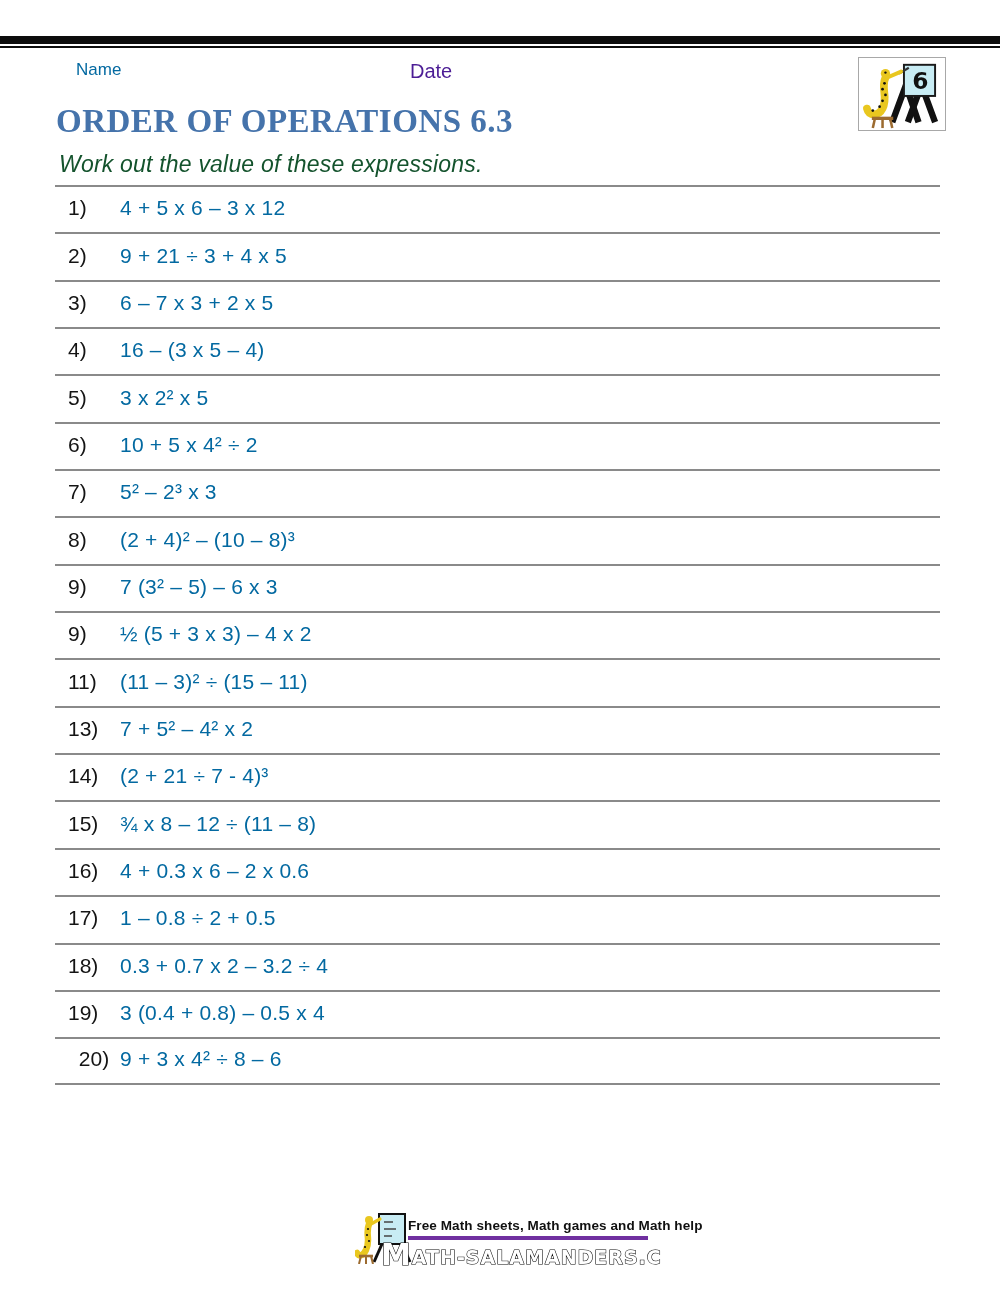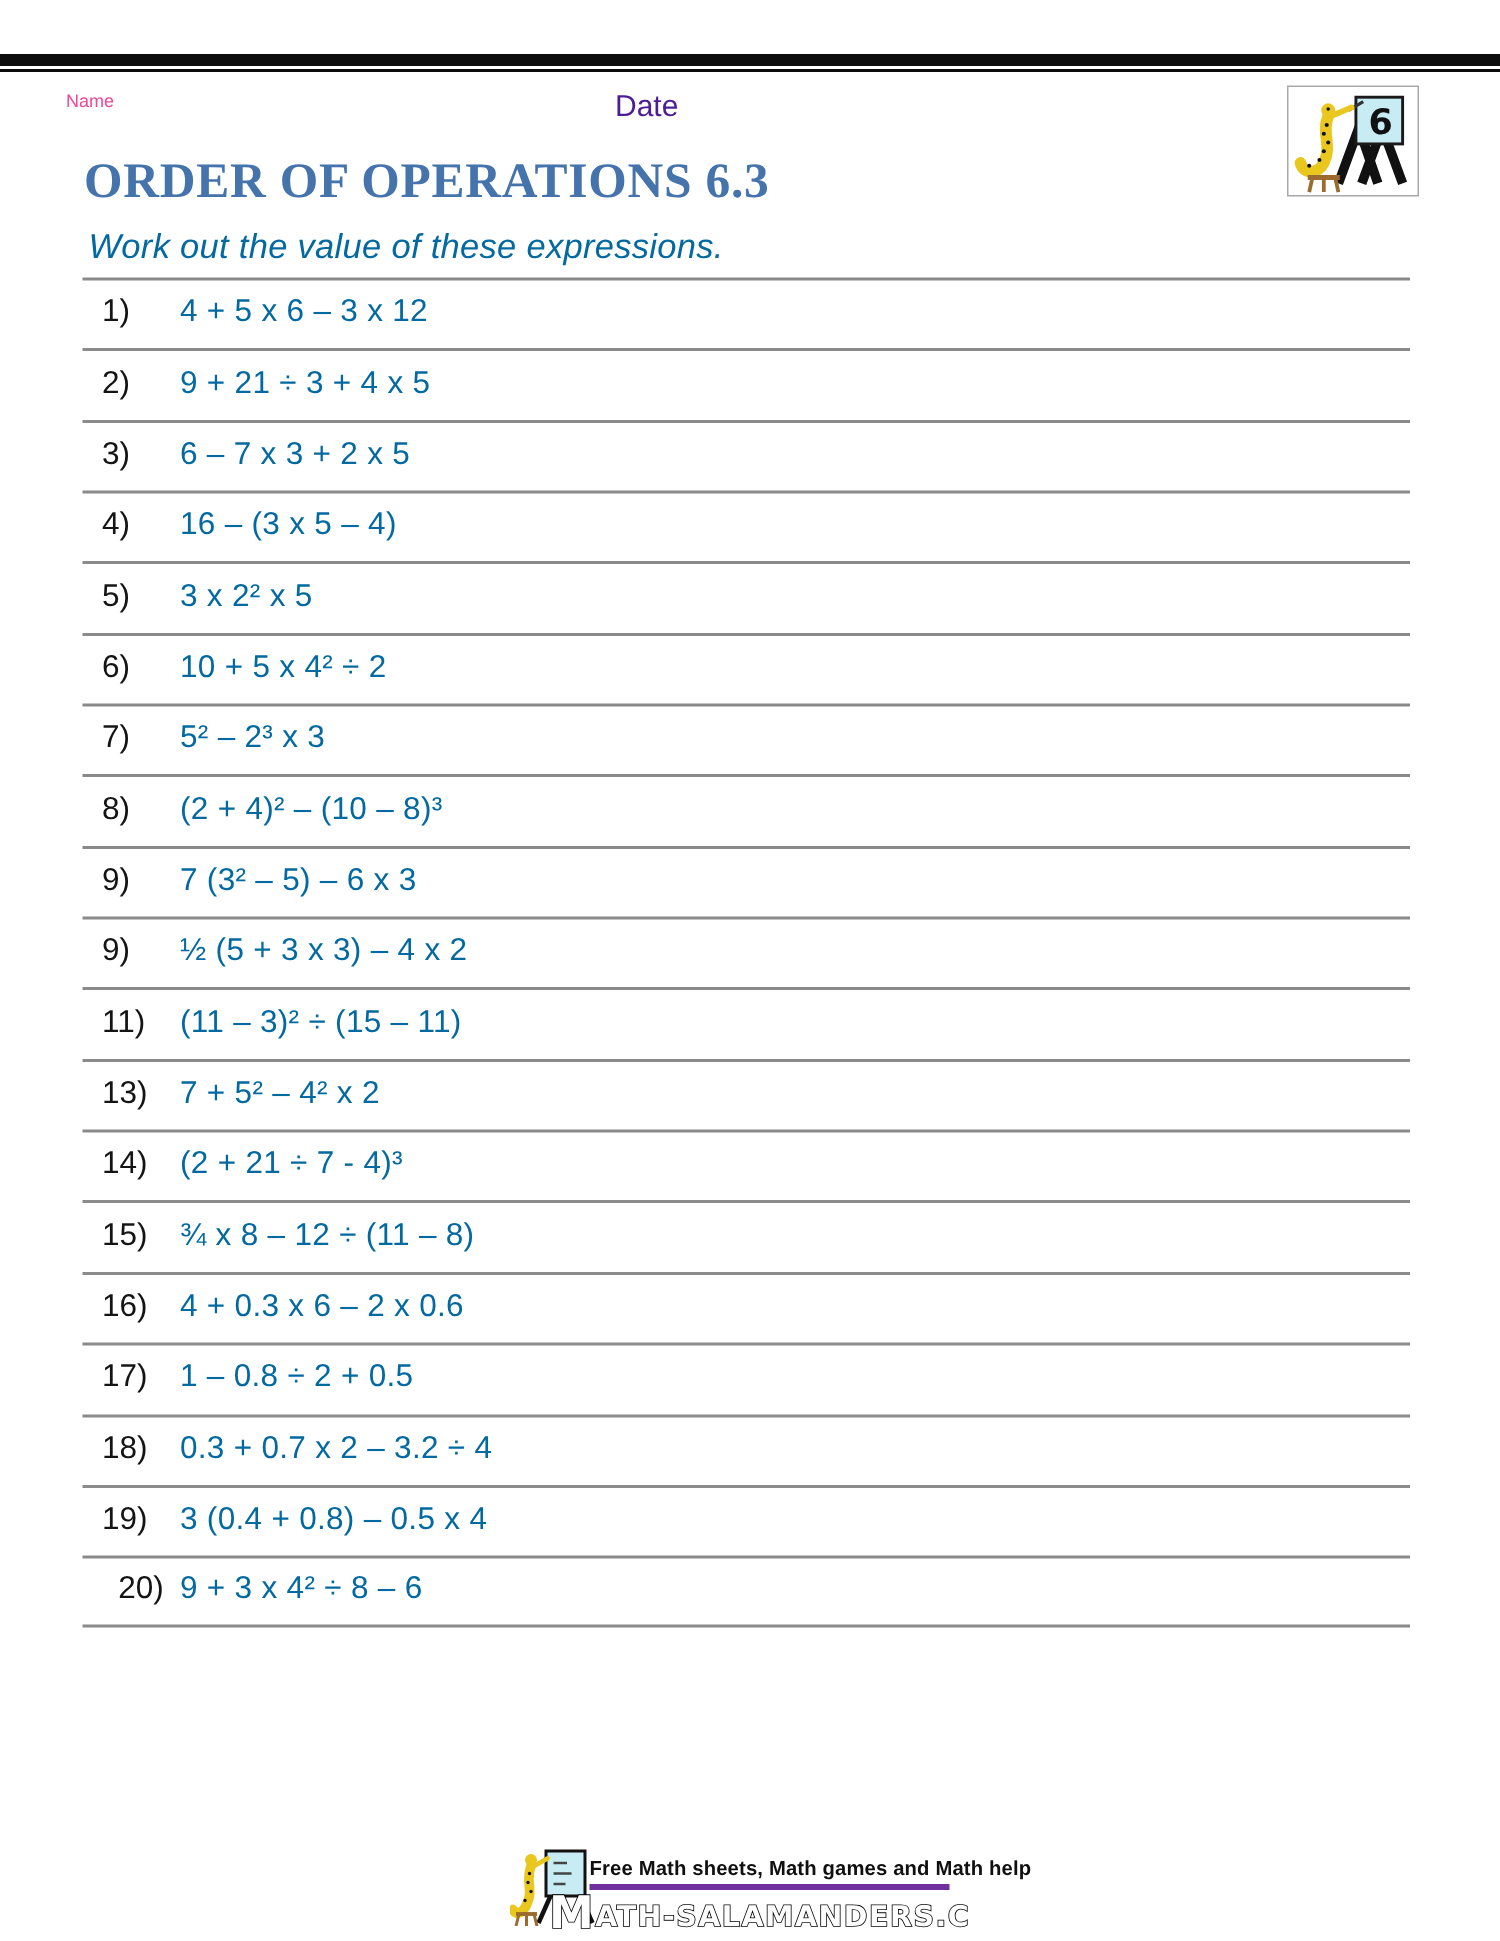--- a/index.html
+++ b/index.html
@@ -15,57 +15,57 @@
     position:relative;
     font-family:"Liberation Sans",sans-serif;
     color:var(--ink);
     overflow:hidden;
   }
   
   .top-rule{position:absolute;left:0;top:36px;width:1000px;}
   .top-rule .thick{height:8px;background:#0d0d0d;}
   .top-rule .thin{height:2px;background:#0d0d0d;margin-top:2px;}
 
-  .name-label{position:absolute;left:44px;top:60px;font-size:12px;color:#ec4899;}
+  .name-label{position:absolute;left:76px;top:60px;font-size:17px;color:#0369a1;}
   .date-label{position:absolute;left:410px;top:60px;font-size:20px;color:#4c1d95;}
 
   .grade-badge{
     position:absolute;left:858px;top:57px;width:88px;height:74px;
     border:1px solid #a8a8a8;background:#fff;
   }
   .grade-badge svg{display:block;width:100%;height:100%;}
 
   .page-title{
     position:absolute;left:56px;top:103px;
     font-family:"Liberation Serif",serif;
     font-size:33px;letter-spacing:0.5px;
     color:var(--title-blue);
     white-space:nowrap;
   }
   .instruction{
     position:absolute;left:59px;top:151px;
     font-style:italic;font-size:23px;letter-spacing:0.2px;
-    color:#0369a1;white-space:nowrap;
+    color:#14532d;white-space:nowrap;
   }
 
   .problems{
     position:absolute;left:55px;top:185px;width:885px;
   }
   .problem-row{
     display:flex;align-items:center;
     height:47.35px;
     border-top:2px solid var(--rule-gray);
     padding-left:13px;padding-bottom:3px;
   }
   .problem-row:last-child{border-bottom:2px solid var(--rule-gray);text-align:center;}
   .pnum{width:52px;flex:0 0 52px;font-size:21px;color:#141414;}
   .pexpr{font-size:21px;color:#0369a1;letter-spacing:0.2px;white-space:nowrap;}
 
   .footer-logo{
-    position:absolute;left:340px;top:1212px;width:300px;height:56px;margin-top:20px;
+    position:absolute;left:355px;top:1212px;width:300px;height:56px;
   }
   .footer-icon{position:absolute;left:0;top:0;}
   .footer-tagline{
     position:absolute;left:53px;top:6px;width:242px;
     font-size:13.5px;font-weight:bold;color:#101010;
     white-space:nowrap;letter-spacing:0.1px;
   }
   .footer-purple-rule{
     position:absolute;left:53px;top:24px;width:240px;height:4px;
     background:var(--purple);

